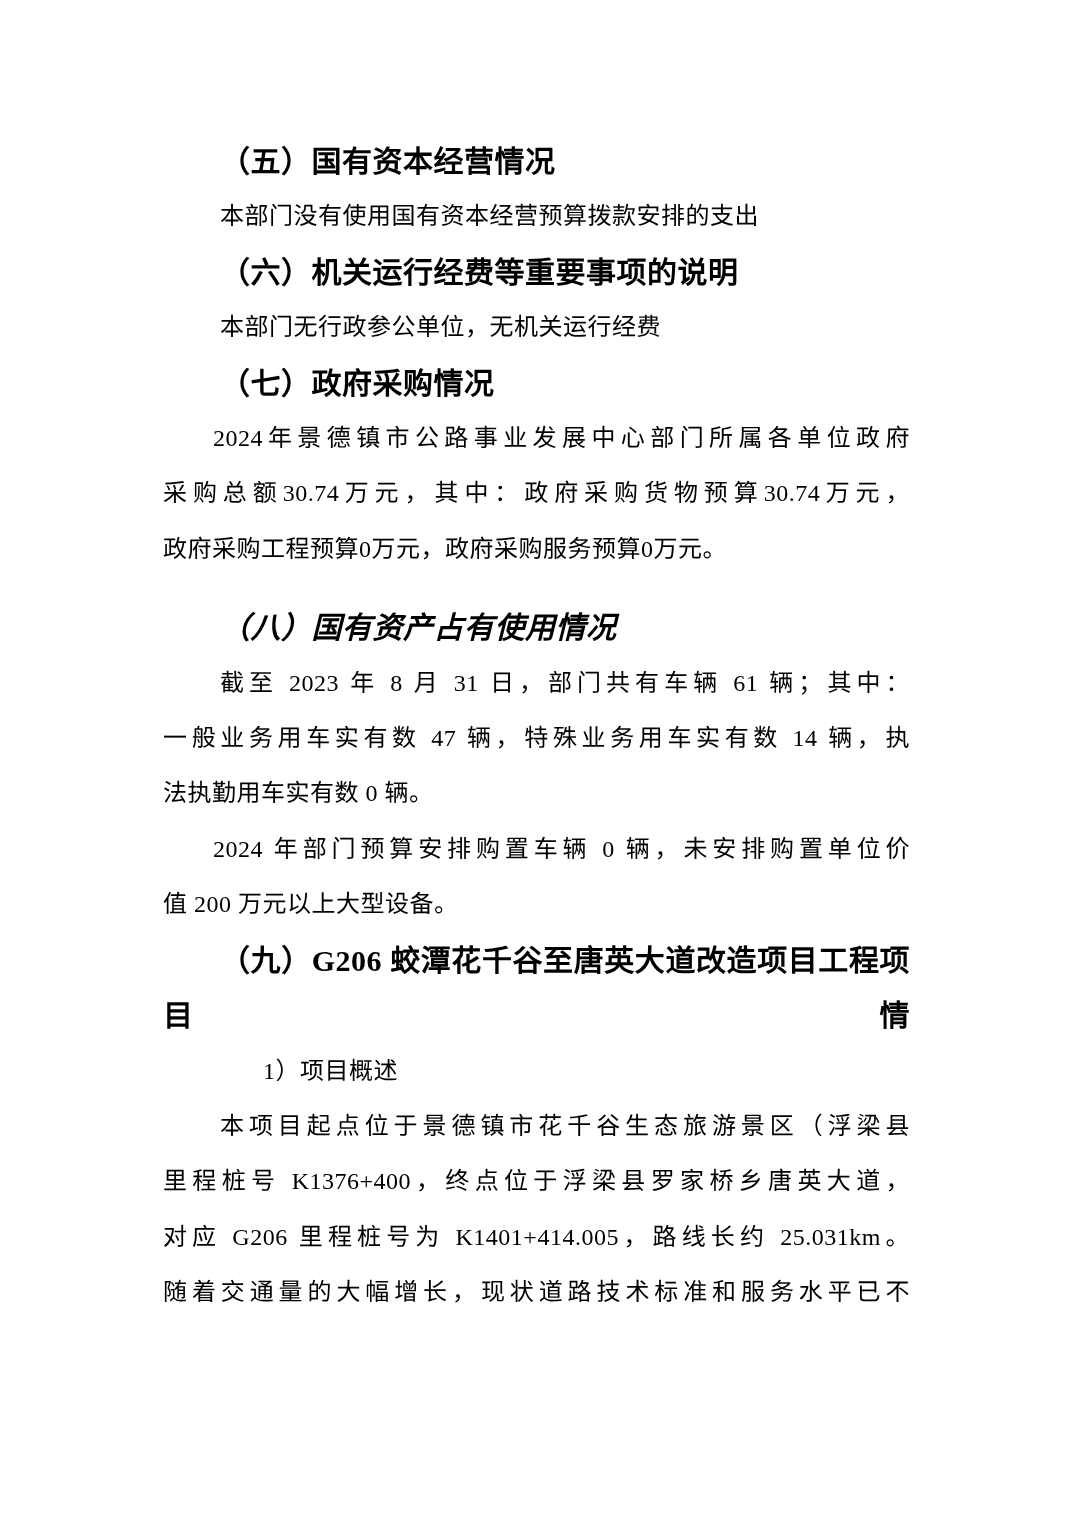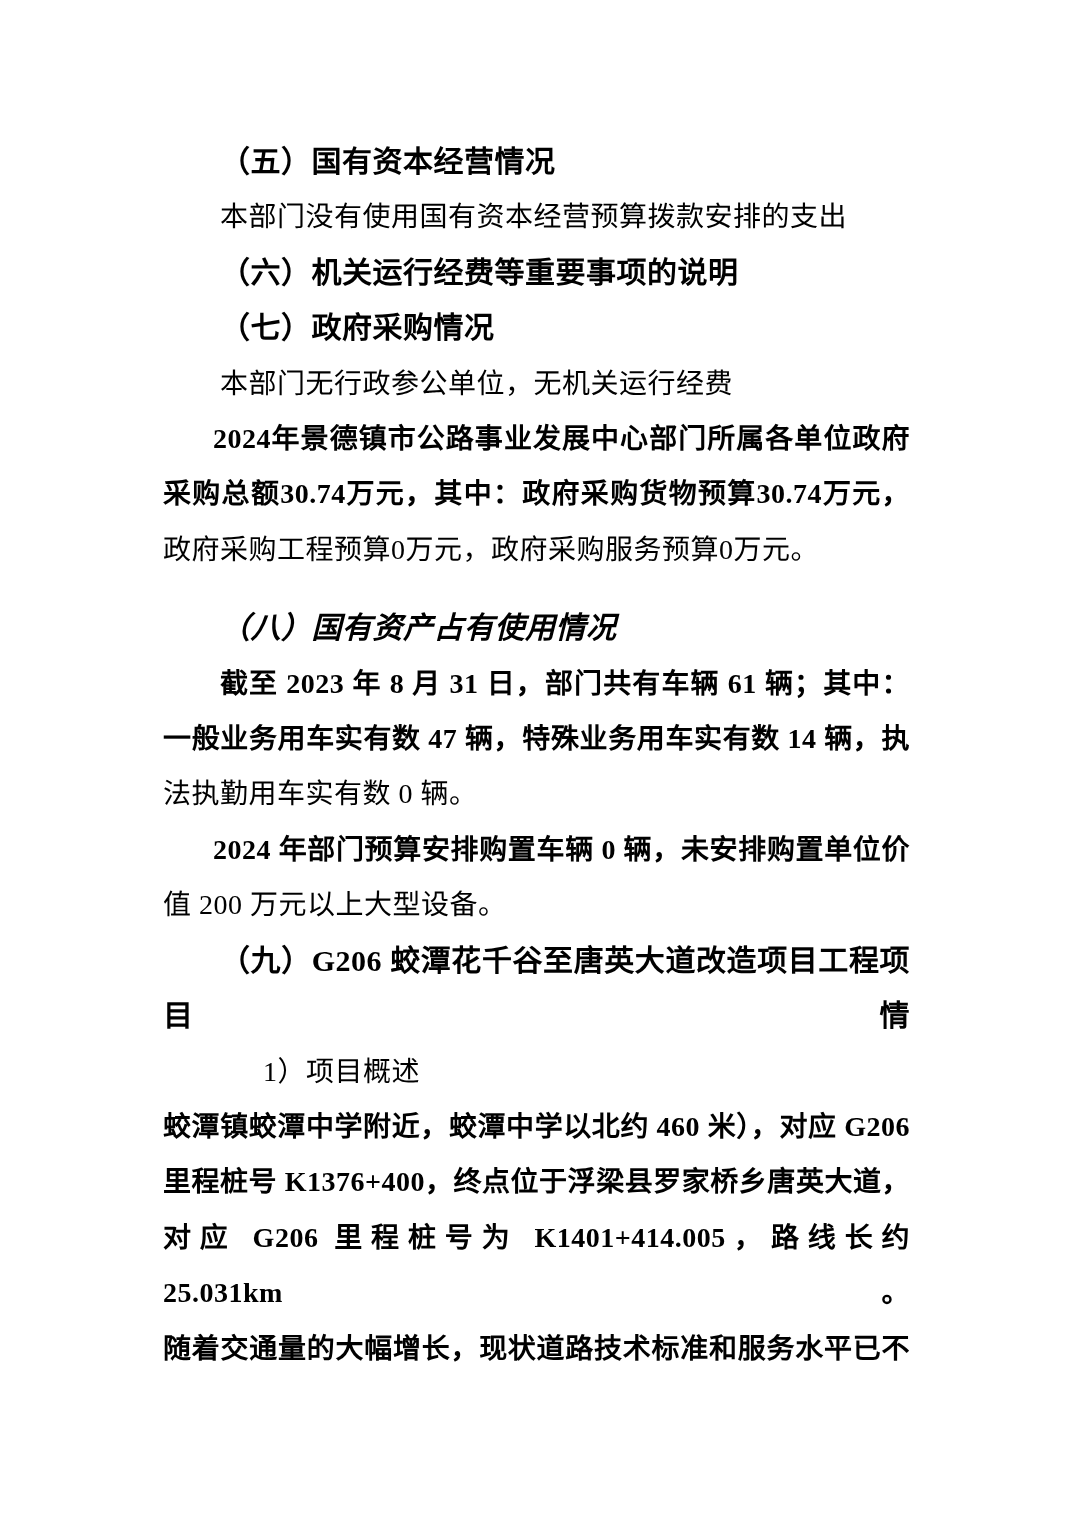--- a/index.html
+++ b/index.html
@@ -15,66 +15,65 @@
     overflow: hidden;
   }
   .content {
     position: absolute;
     left: 163px;
     top: 134px;
     width: 747px;
   }
   .line {
     font-family: "Liberation Serif", "DejaVu Serif", serif;
-    font-size: 28px;
+    font-size: 24px;
     line-height: 55.4px;
     color: #000000;
     text-align: left;
     letter-spacing: 0.5px;
   }
   .heading {
     font-weight: 700;
     font-size: 30px;
     letter-spacing: 0.5px;
   }
   .indent   { text-indent: 57px; }   
   .indent-num { text-indent: 50px; } 
   .indent-sub { text-indent: 100px; }
   .full {
     text-align: justify;
     text-align-last: justify;
-    font-weight: bold;
   }
   .gap-before { margin-top: 23px; font-style: italic; }  
 </style>
 </head>
 <body>
 
 <div class="page">
   <div class="content">
 
     <div class="line heading indent">（五）国有资本经营情况</div>
     <div class="line indent">本部门没有使用国有资本经营预算拨款安排的支出</div>
 
     <div class="line heading indent">（六）机关运行经费等重要事项的说明</div>
+    <div class="line indent">本部门无行政参公单位，无机关运行经费</div>
+
     <div class="line heading indent">（七）政府采购情况</div>
-
-    <div class="line indent">本部门无行政参公单位，无机关运行经费</div>
     <div class="line indent-num full">2024年景德镇市公路事业发展中心部门所属各单位政府</div>
     <div class="line full">采购总额30.74万元，其中：政府采购货物预算30.74万元，</div>
     <div class="line">政府采购工程预算0万元，政府采购服务预算0万元。</div>
 
     <div class="line heading indent gap-before">（八）国有资产占有使用情况</div>
     <div class="line indent full">截至 2023 年 8 月 31 日，部门共有车辆 61 辆；其中：</div>
     <div class="line full">一般业务用车实有数 47 辆，特殊业务用车实有数 14 辆，执</div>
     <div class="line">法执勤用车实有数 0 辆。</div>
     <div class="line indent-num full">2024 年部门预算安排购置车辆 0 辆，未安排购置单位价</div>
     <div class="line">值 200 万元以上大型设备。</div>
 
     <div class="line heading indent full">（九）G206 蛟潭花千谷至唐英大道改造项目工程项目情</div>
     <div class="line indent-sub">1）项目概述</div>
-    <div class="line full">蛟潭镇蛟潭中学附近，蛟潭中学以北约 460 米），对应 G206</div>
+    <div class="line indent full">本项目起点位于景德镇市花千谷生态旅游景区（浮梁县</div>
     <div class="line full">里程桩号 K1376+400，终点位于浮梁县罗家桥乡唐英大道，</div>
     <div class="line full">对应 G206 里程桩号为 K1401+414.005，路线长约 25.031km。</div>
     <div class="line full">随着交通量的大幅增长，现状道路技术标准和服务水平已不</div>
 
   </div>
 </div>
 
 </body></html>

